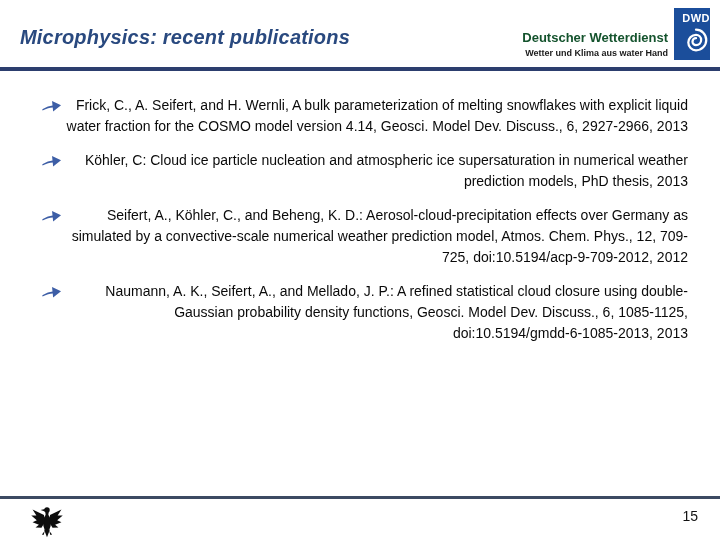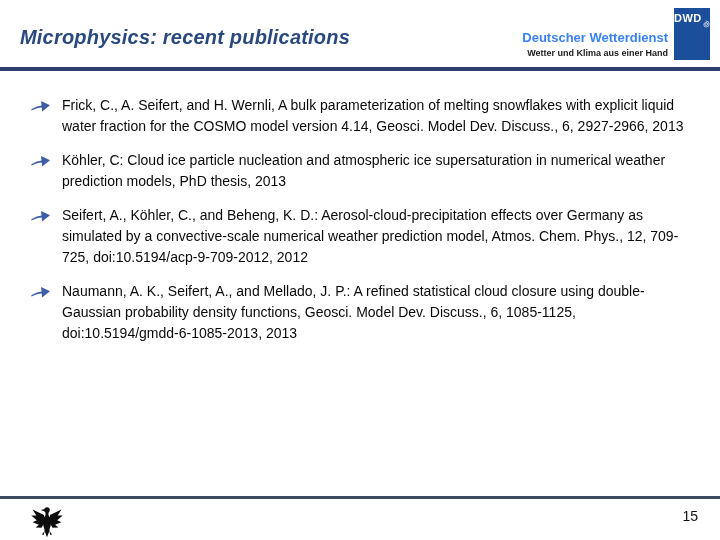--- a/index.html
+++ b/index.html
@@ -15,36 +15,36 @@
   .header { position:absolute; left:0; top:0; width:720px; height:67px; }
   .slide-title {
     position:absolute; left:20px; top:26px;
     font-size:20px; font-weight:bold; color:#29497F;
     letter-spacing:0.2px; white-space:nowrap;font-style:italic;
   }
   .org-block {
     position:absolute; right:52px; top:31px;
     text-align:right; line-height:1.15;
   }
-  .org-name { font-size:13px; font-weight:bold; color:#3b82f6; white-space:nowrap; }
+  .org-name { font-size:13px; font-weight:bold; color:#14532d; white-space:nowrap; }
   .org-tagline { font-size:9px; font-weight:bold; color:#1a1a1a; white-space:nowrap; margin-top:2px; }
   .dwd-logo {
     position:absolute; right:10px; top:8px;
     width:36px; height:52px; background:#1B4E9B;
-    display:flex; flex-direction:row; align-items:flex-start;
+    display:flex; flex-direction:column; align-items:flex-end;
   }
   .dwd-logo-text { color:#ffffff; font-size:11px; font-weight:bold; margin-top:4px; letter-spacing:0.5px; }
   .dwd-spiral { margin-top:1px; }
   .header-rule {
     position:absolute; left:0; top:67px; width:720px; height:4px;
     background:#2C3E6E;
   }
   
   .pubs { position:absolute; left:30px; top:95px; width:660px; }
-  .pub { display:flex; align-items:flex-start; margin-bottom:13px; }
+  .pub { display:flex; align-items:flex-start; margin-bottom:13px;text-align:right; }
   .arrow-cell { width:32px; flex:0 0 32px; padding-top:3px; }
   .pub-text {
     width:626px; font-size:14px; line-height:21px; color:#0a0a0a;
   }
   
   .footer-rule {
     position:absolute; left:0; top:496px; width:720px; height:3px;
     background:#3C4A62;
   }
   .eagle { position:absolute; left:30px; top:503px; }
@@ -60,21 +60,21 @@
 </head>
 <body>
 
 <div class="slide">
 
   <div class="header">
     <div class="slide-title">Microphysics: recent publications</div>
 
     <div class="org-block">
       <div class="org-name">Deutscher Wetterdienst</div>
-      <div class="org-tagline">Wetter und Klima aus einer Hand</div>
+      <div class="org-tagline">Wetter und Klima aus water Hand</div>
     </div>
 
     <div class="dwd-logo">
       <div class="dwd-logo-text">DWD</div>
       <svg class="dwd-spiral" width="28" height="30" viewBox="0 0 30 30">
         <path d="M15 4 A11 11 0 0 1 15 26 A8.25 8.25 0 0 1 15 9.5 A5.5 5.5 0 0 1 15 20.5 A3.75 3.75 0 0 1 15 13" fill="none" stroke="#ffffff" stroke-width="2.4" stroke-linecap="round"></path>
       </svg>
     </div>
   </div>
 

